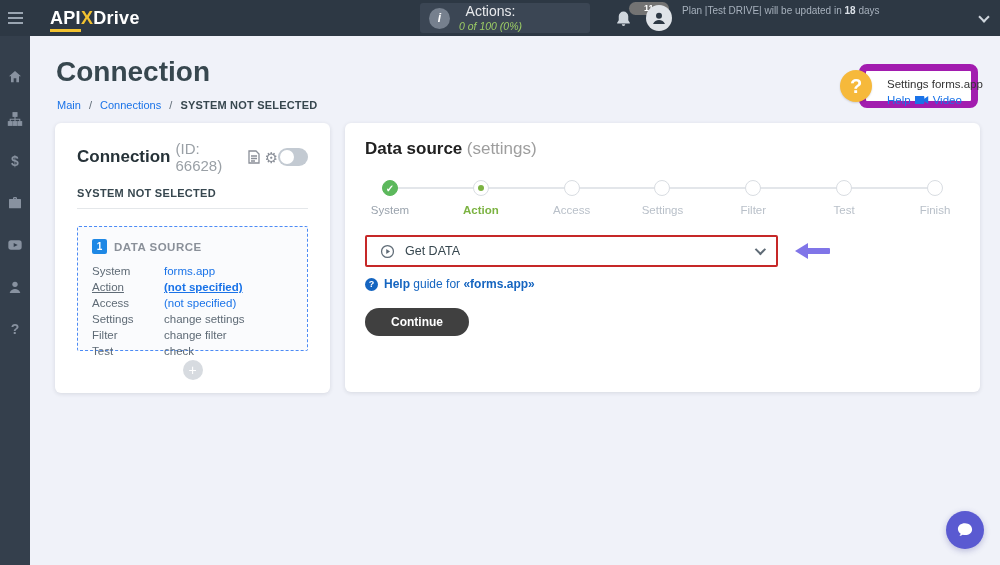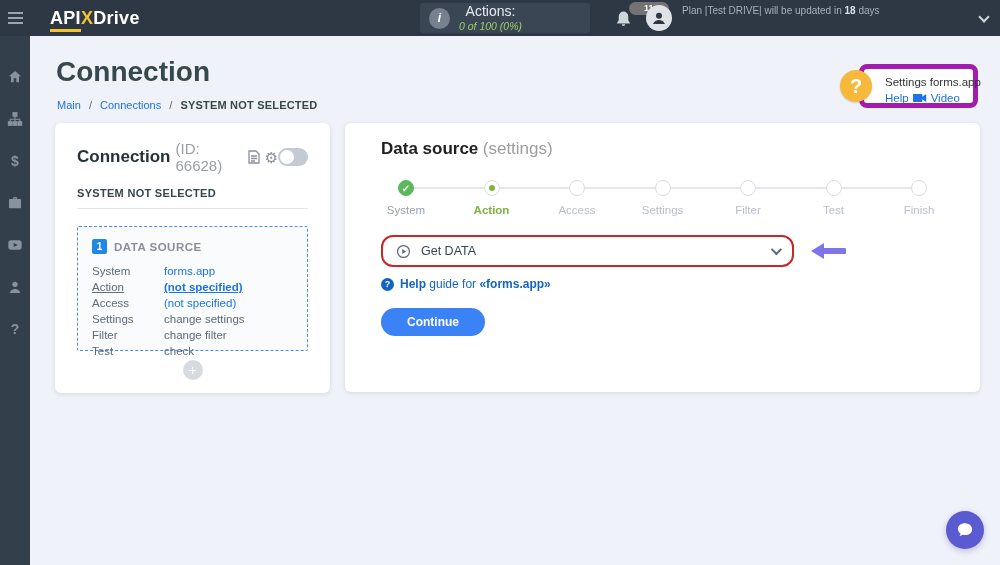--- a/index.html
+++ b/index.html
@@ -70,40 +70,40 @@
   .page-title { position:absolute; left:56px; top:56px; font-size:28px; font-weight:600; color:#37474f; }
   .breadcrumbs { position:absolute; left:57px; top:99px; font-size:11px; color:#5f6b76; }
   .breadcrumbs a { color:#1a73e8; text-decoration:none; cursor:pointer; }
   .breadcrumbs .sep { margin:0 5px; color:#5f6b76; }
   .breadcrumbs .current { color:#37474f; font-weight:600; letter-spacing:.2px; }
 
   
   .help-widget { position:absolute; left:840px; top:63px; }
   .help-box {
     position:absolute; left:19px; top:1px; width:119px; height:44px; background:#fff;
-    border:5px solid #a21caf; border-radius:8px; padding:6px 8px 6px 21px; line-height:1.35;
+    border:7px solid #a21caf; border-radius:8px; padding:6px 8px 6px 21px; line-height:1.35;
   }
   .help-box-title { font-size:11.5px; color:#333; white-space:nowrap; }
   .help-box-links { font-size:11.5px; color:#1a73e8; display:flex; align-items:center; gap:4px; }
   .help-box-links a { color:#1a73e8; text-decoration:none; cursor:pointer; }
   .help-q {
     position:absolute; left:0; top:7px; width:32px; height:32px; border-radius:50%;
     background:#f6b93b; color:#fff; font-size:20px; font-weight:bold;
     display:flex; align-items:center; justify-content:center; z-index:2; cursor:pointer;
     box-shadow:0 1px 2px rgba(0,0,0,.15);
   }
   .cam-icon svg { width:14px; height:10px; display:block; }
 
   
   .card {
     position:absolute; background:#fff; border-radius:6px;
     box-shadow:0 1px 4px rgba(40,50,60,.13);
   }
   .card-left { left:55px; top:123px; width:275px; height:270px; padding:17px 22px; }
-  .card-right { left:345px; top:123px; width:635px; height:269px; padding:16px 36px; }
+  .card-right { left:345px; top:123px; width:635px; height:269px; padding:16px 20px; }
 
   
   .conn-head { display:flex; align-items:center; }
   .conn-title { font-size:17px; font-weight:bold; color:#263238; }
   .conn-id { font-size:15px; color:#9aa0a6; margin-left:5px; }
   .doc-icon { margin-left:6px; cursor:pointer; }
   .doc-icon svg { width:12px; height:14px; display:block; }
   .gear-icon { margin-left:5px; font-size:15px; color:#8a8f98; cursor:pointer; line-height:1; }
   .toggle {
     margin-left:auto; width:34px; height:18px; background:#c3cad2; border-radius:9px;
@@ -150,21 +150,21 @@
   }
   .step.done .circle { background:#5cb85c; border-color:#5cb85c; color:#fff; font-size:10px; font-weight:bold; }
   .step.current .circle .dot { width:6px; height:6px; border-radius:50%; background:#7cb342; }
   .step .label { margin-top:8px; font-size:11.5px; color:#b9c0c9; white-space:nowrap; }
   .step.done .label { color:#9aa3ad; }
   .step.current .label { color:#7cb342; font-weight:bold; }
 
   .form-label { margin-top:24px; font-size:12px; font-weight:bold; color:#37474f; }
   .dropdown-row { display:flex; align-items:center; margin-top:7px; }
   .dropdown {
-    width:413px; height:32px; border:2px solid #c62828; border-radius:12px; background:#fff;
+    width:413px; height:32px; border:2px solid #c62828; border-radius:2px; background:#fff;
     display:flex; align-items:center; padding:0 13px; cursor:pointer;
   }
   .dropdown .play { width:15px; height:15px; margin-right:10px; }
   .dropdown-value { font-size:12.5px; color:#37474f; }
   .dropdown-chevron {
     margin-left:auto; width:8px; height:8px; border-right:2px solid #5f6b76;
     border-bottom:2px solid #5f6b76; transform:rotate(45deg) translateY(-2px);
   }
   .pointer-arrow { position:relative; width:36px; height:16px; margin-left:17px; }
   .pointer-arrow .head {
@@ -177,21 +177,21 @@
   .help-guide { margin-top:10px; display:flex; align-items:center; gap:6px; font-size:12px; color:#1565c0; }
   .help-guide .q-circle {
     width:13px; height:13px; border-radius:50%; background:#1565c0; color:#fff; font-size:9px;
     font-weight:bold; display:flex; align-items:center; justify-content:center;
   }
   .help-guide a { color:#1565c0; text-decoration:none; cursor:pointer; }
   .help-guide b { font-weight:bold; }
 
   .continue-btn {
     margin-top:17px; width:104px; height:28px; border:none; border-radius:14px;
-    background:#3b82f6; color:#fff; font-size:12px; font-weight:bold; cursor:pointer;
+    background:#404040; color:#fff; font-size:12px; font-weight:bold; cursor:pointer;
     font-family:"Liberation Sans", sans-serif; display:block;
   }
 
   
   .chat-fab {
     position:absolute; left:946px; top:511px; width:38px; height:38px; border-radius:50%;
     background:#5a5ad1; display:flex; align-items:center; justify-content:center; cursor:pointer;
     box-shadow:0 2px 6px rgba(60,60,150,.3); z-index:30;
   }
   .chat-fab svg { width:20px; height:20px; }

